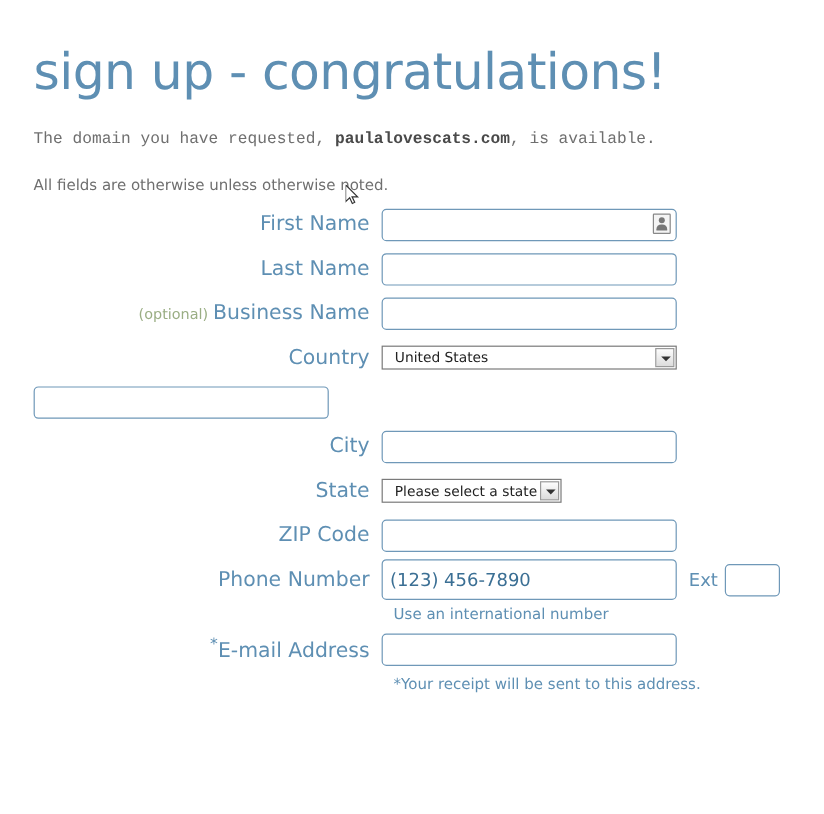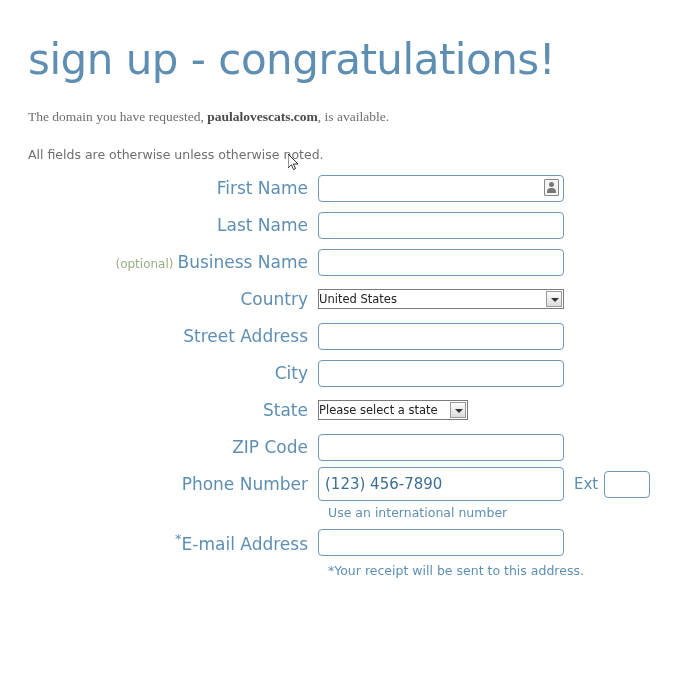--- a/index.html
+++ b/index.html
@@ -30,21 +30,21 @@
     line-height: 46px;
     color: #5e8fb3;
     margin: 0;
     padding-top: 10px;
     letter-spacing: -0.5px;
   }
   .domain-line {
     font-size: 13.5px;
     color: #6f6f6f;
     margin-top: 26px;
-    font-family: Liberation Serif, serif;
+    font-family: Liberation Mono, monospace;
   }
   .domain-line .domain-name {
     font-weight: bold;
     color: #4a4a4a;
   }
   h2.section-title {
     font-family: "DejaVu Sans", sans-serif;
     font-weight: 400;
     font-size: 27px;
     color: #5e8fb3;
@@ -155,21 +155,21 @@
   }
   select.select-input {
     width: 246px;
     height: 20px;
     box-sizing: border-box;
     border: 1px solid #7a7a7a;
     background: #ffffff;
     font-size: 11.5px;
     color: #222;
     font-family: "DejaVu Sans", sans-serif;
-    padding: 0 0;
+    padding: 0 10px;
     -webkit-appearance: none;
     appearance: none;
     border-radius: 0;
   }
   .select-wrap {
     position: relative;
     display: inline-block;
   }
   .select-wrap.state select.select-input {
     width: 150px;
@@ -278,21 +278,20 @@
         <span class="select-wrap country">
           <select class="select-input">
             <option>United States</option>
           </select>
           <span class="select-arrow"></span>
         </span>
       </div>
     </div>
 
     <div class="form-row">
-      <div class="label">Street Address</div>
       <div class="field-wrap">
         <input class="text-input" type="text" value="" style="">
       </div>
     </div>
 
     <div class="form-row">
       <div class="label">City</div>
       <div class="field-wrap">
         <input class="text-input" type="text" value="" style="">
       </div>

